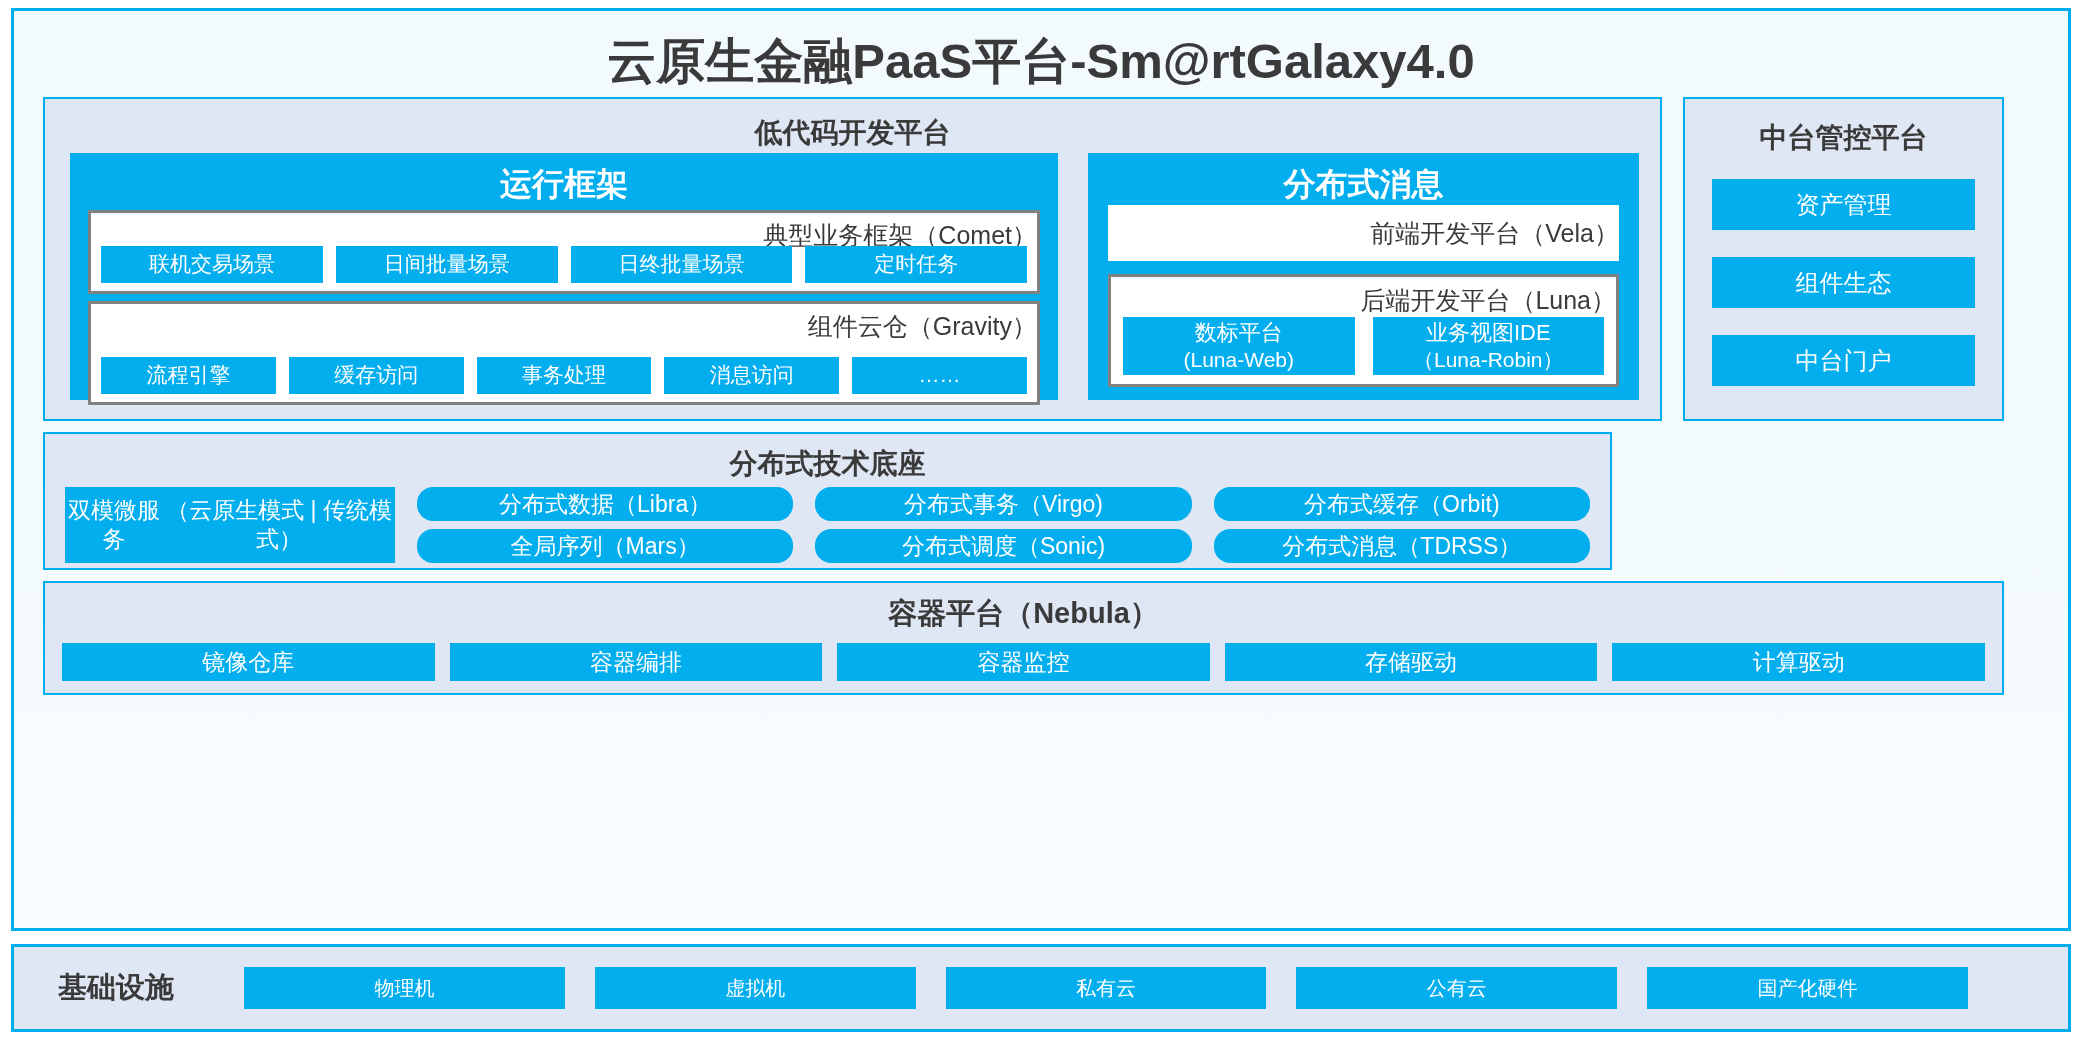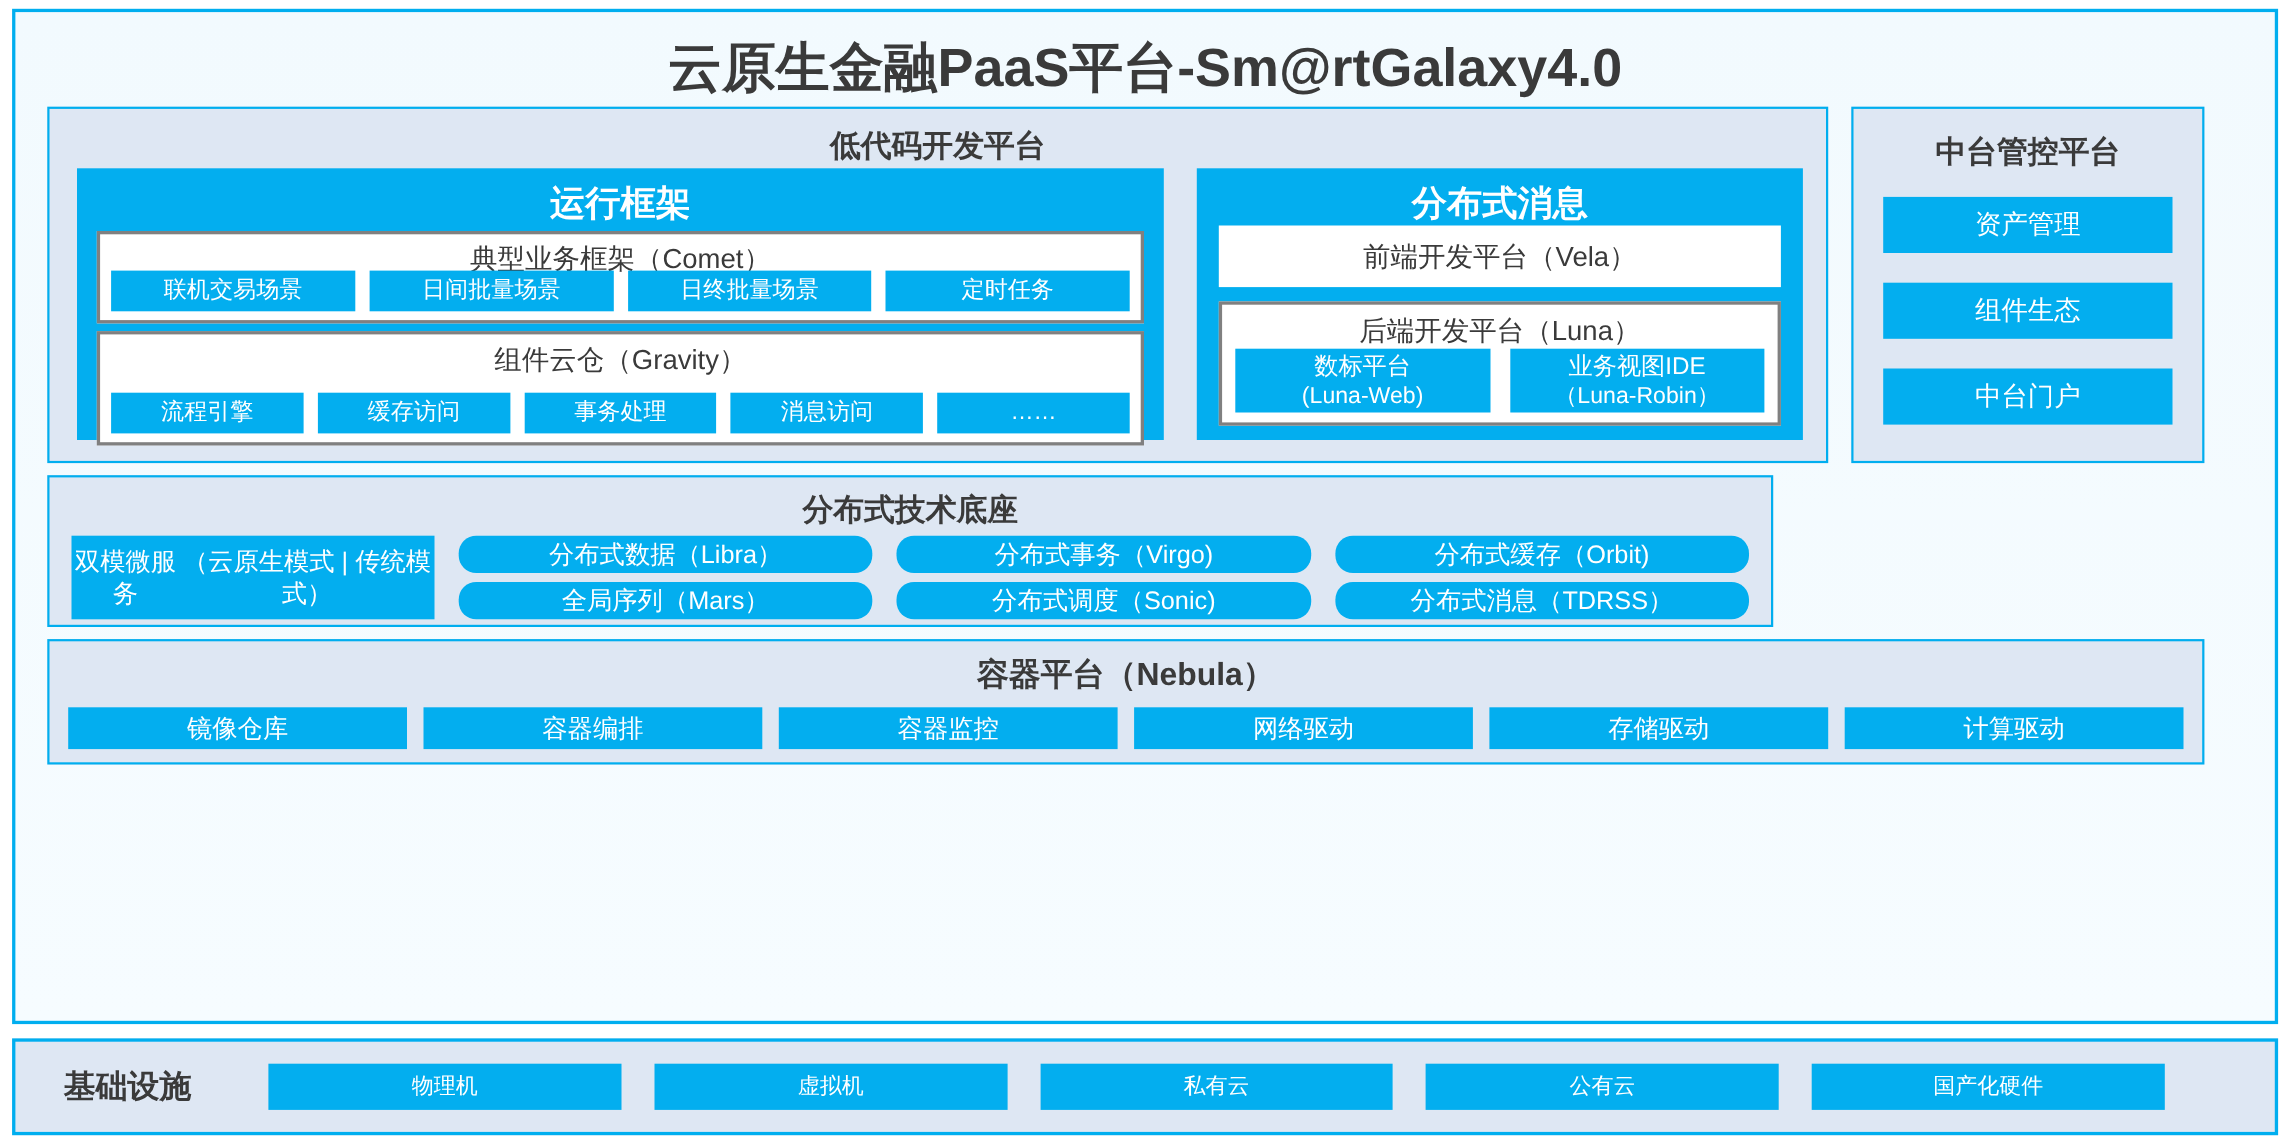--- a/index.html
+++ b/index.html
@@ -71,21 +71,21 @@
     text-align: center;
     font-size: 22px;
     line-height: 1.25;
   }
   .white-box {
     box-sizing: border-box;
     background: #FFFFFF;
     border: 3px solid #808080;
   }
   .white-box-title {
-    text-align: center;
+    text-align: right;
     font-size: 25px;
     color: #3A3A3A;
     white-space: nowrap;
   }
 
   
   #lowcode-panel {
     left: 29px;
     top: 86px;
     width: 1619px;
@@ -311,21 +311,20 @@
         </div>
       </div>
     </div>
 
     <div class="panel" id="container-panel">
       <div class="panel-title">容器平台（Nebula）</div>
       <div id="container-items">
         <div class="blue-box">镜像仓库</div>
         <div class="blue-box">容器编排</div>
         <div class="blue-box">容器监控</div>
-        <div class="blue-box">网络驱动</div>
         <div class="blue-box">存储驱动</div>
         <div class="blue-box">计算驱动</div>
       </div>
     </div>
 
   </div>
 
   <div id="infra-frame">
     <div id="infra-label">基础设施</div>
     <div id="infra-items">

